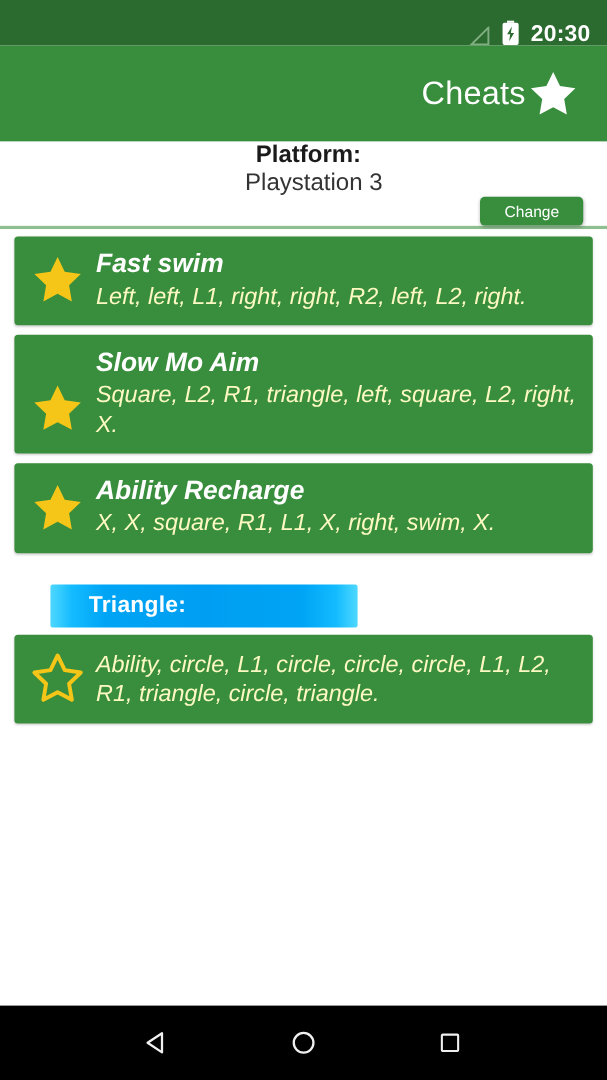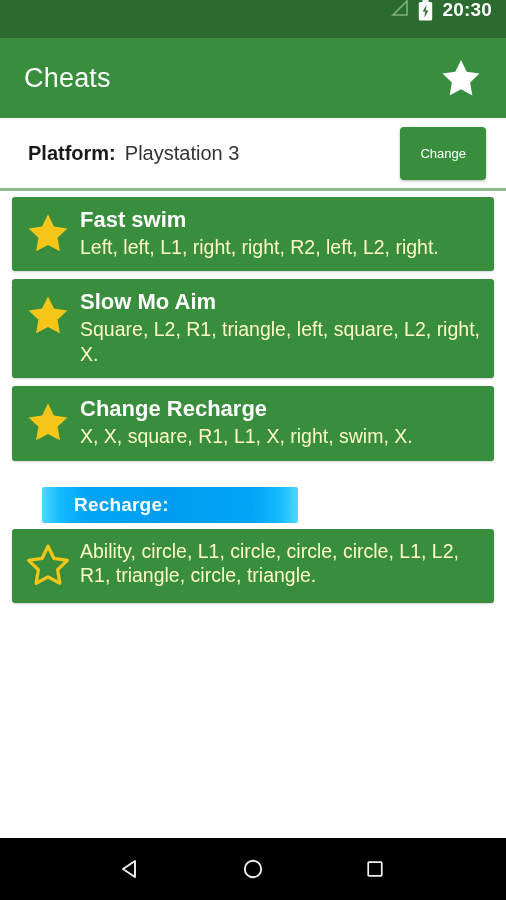--- a/index.html
+++ b/index.html
@@ -7,69 +7,71 @@
     width:506px; height:900px;
     font-family:"Liberation Sans", sans-serif;
     background:#ffffff;
     overflow:hidden;
   }
   #screen { position:relative; width:506px; height:900px; background:#fff; }
 
   
   .status-bar {
     height:38px; background:#2C6B2F;
-    display:flex; align-items:flex-start; justify-content:flex-end;
+    display:flex; align-items:flex-end; justify-content:flex-end;
     padding-right:14px; gap:9px;
   }
   .sig-icon { width:19px; height:16px; position:relative; }
   .sig-icon svg { display:block; }
   .bat-icon { width:15px; height:21px; position:relative; }
   .status-time {
     color:#ffffff; font-size:19px; font-weight:bold;
     letter-spacing:0.2px; line-height:1;
   }
 
   
   .app-bar {
     height:80px; background:#388E3C;
-    display:flex; align-items:center; justify-content:space-between;
+    display:flex; align-items:center; justify-content:flex-end;
     padding:0 22px 0 24px;
   }
   .app-title {
     color:#ffffff; font-size:27px; font-weight:normal; letter-spacing:0.2px;
   }
   .fav-star { width:46px; height:46px; display:flex; align-items:center; justify-content:center; }
 
   
   .platform-row {
     height:70px; background:#ffffff;
     display:flex; align-items:center; padding:0 20px 0 28px;
     position:relative;
+    flex-direction:column;
   }
   .platform-label { font-size:20px; font-weight:bold; color:#1a1a1a; }
   .platform-value { font-size:20px; color:#333333; margin-left:9px; }
   .change-btn {
     margin-left:auto; background:#388E3C; color:#ffffff;
     border:none; border-radius:4px;
     padding:0 20px; height:53px; font-size:13px;
     font-family:"Liberation Sans", sans-serif;
     cursor:pointer; box-shadow:0 1px 3px rgba(0,0,0,0.28);
     white-space:nowrap;
   }
   .divider { height:3px; background:#8FBE90; width:100%; }
 
   
   .list { padding:6px 12px 0 12px; background:#ffffff; }
   .cheat-card {
     background:#388E3C; border-radius:3px;
     margin-bottom:8px;
-    display:flex; align-items:flex-start;
+    display:flex; align-items:flex-end;
     padding:10px 7px 12px 10px;
     box-shadow:0 1px 2px rgba(0,0,0,0.18);
     cursor:pointer;
+    font-style:italic;
   }
   .card-star {
     flex:0 0 auto; width:52px; height:52px;
     display:flex; align-items:center; justify-content:center;
     margin-right:6px;
   }
   .card-text { flex:1 1 auto; min-width:0; }
   .cheat-name {
     color:#ffffff; font-size:22px; font-weight:bold;
     line-height:1.22; margin-bottom:1px;
@@ -168,27 +170,27 @@
             <div class="cheat-code">Square, L2, R1, triangle, left, square, L2, right, X.</div>
           </div>
         </div>
         <div class="cheat-card">
           <span class="card-star">
             <svg width="46" height="46" viewBox="0 0 24 24">
               <path d="M12 2.2 L15.1 8.6 L22.1 9.6 L17 14.5 L18.2 21.5 L12 18.2 L5.8 21.5 L7 14.5 L1.9 9.6 L8.9 8.6 Z" fill="#F5C518"></path>
             </svg>
           </span>
           <div class="card-text">
-            <div class="cheat-name">Change Recharge</div>
+            <div class="cheat-name">Ability Recharge</div>
             <div class="cheat-code">X, X, square, R1, L1, X, right, swim, X.</div>
           </div>
         </div>
         <div class="section-banner-wrap">
           <div class="section-banner">
-            <span class="section-banner-label">Recharge:</span>
+            <span class="section-banner-label">Triangle:</span>
           </div>
         </div>
         <div class="cheat-card">
           <span class="card-star">
             <svg width="46" height="46" viewBox="0 0 24 24">
               <path d="M12 2.2 L15.1 8.6 L22.1 9.6 L17 14.5 L18.2 21.5 L12 18.2 L5.8 21.5 L7 14.5 L1.9 9.6 L8.9 8.6 Z" fill="none" stroke="#F5C518" stroke-width="1.7" stroke-linejoin="round"></path>
             </svg>
           </span>
           <div class="card-text">
             <div class="cheat-code">Ability, circle, L1, circle, circle, circle, L1, L2, R1, triangle, circle, triangle.</div>

